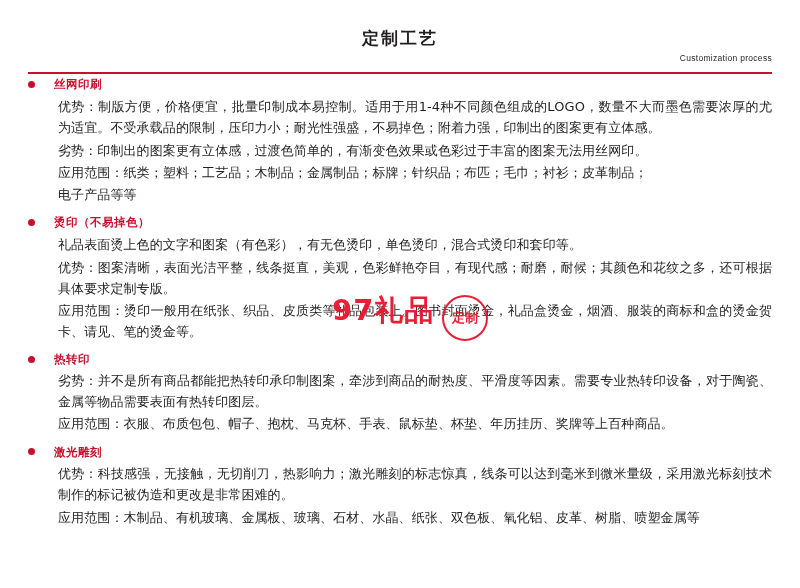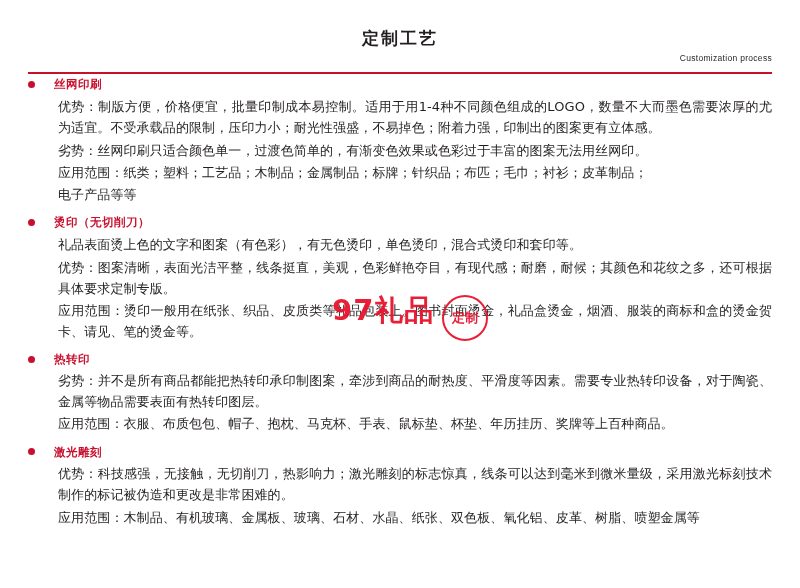--- a/index.html
+++ b/index.html
@@ -152,30 +152,30 @@
     <div class="rule"></div>
   </div>
 
   <div class="section">
     <div class="sec-head">
       <span class="bullet"></span>
       <span class="sec-title">丝网印刷</span>
     </div>
     <div class="body">
       <p class="para intro hang">优势：制版方便，价格便宜，批量印制成本易控制。适用于用1-4种不同颜色组成的LOGO，数量不大而墨色需要浓厚的尤为适宜。不受承载品的限制，压印力小；耐光性强盛，不易掉色；附着力强，印制出的图案更有立体感。</p>
-      <p class="para hang">劣势：丝网印刷只适合颜色单一，过渡色简单的，有渐变色效果或色彩过于丰富的图案无法用丝网印。</p>
+      <p class="para hang">劣势：印制出的图案更有立体感，过渡色简单的，有渐变色效果或色彩过于丰富的图案无法用丝网印。</p>
       <p class="para hang">应用范围：纸类；塑料；工艺品；木制品；金属制品；标牌；针织品；布匹；毛巾；衬衫；皮革制品；</p>
       <p class="para hang">电子产品等等</p>
     </div>
   </div>
 
   <div class="section">
     <div class="sec-head">
       <span class="bullet"></span>
-      <span class="sec-title">烫印（无切削刀）</span>
+      <span class="sec-title">烫印（不易掉色）</span>
     </div>
     <div class="body">
       <p class="para intro hang">礼品表面烫上色的文字和图案（有色彩），有无色烫印，单色烫印，混合式烫印和套印等。</p>
       <p class="para hang">优势：图案清晰，表面光洁平整，线条挺直，美观，色彩鲜艳夺目，有现代感；耐磨，耐候；其颜色和花纹之多，还可根据具体要求定制专版。</p>
       <p class="para hang">应用范围：烫印一般用在纸张、织品、皮质类等礼品包装上。图书封面烫金，礼品盒烫金，烟酒、服装的商标和盒的烫金贺卡、请见、笔的烫金等。</p>
     </div>
   </div>
 
   <div class="section">
     <div class="sec-head">

